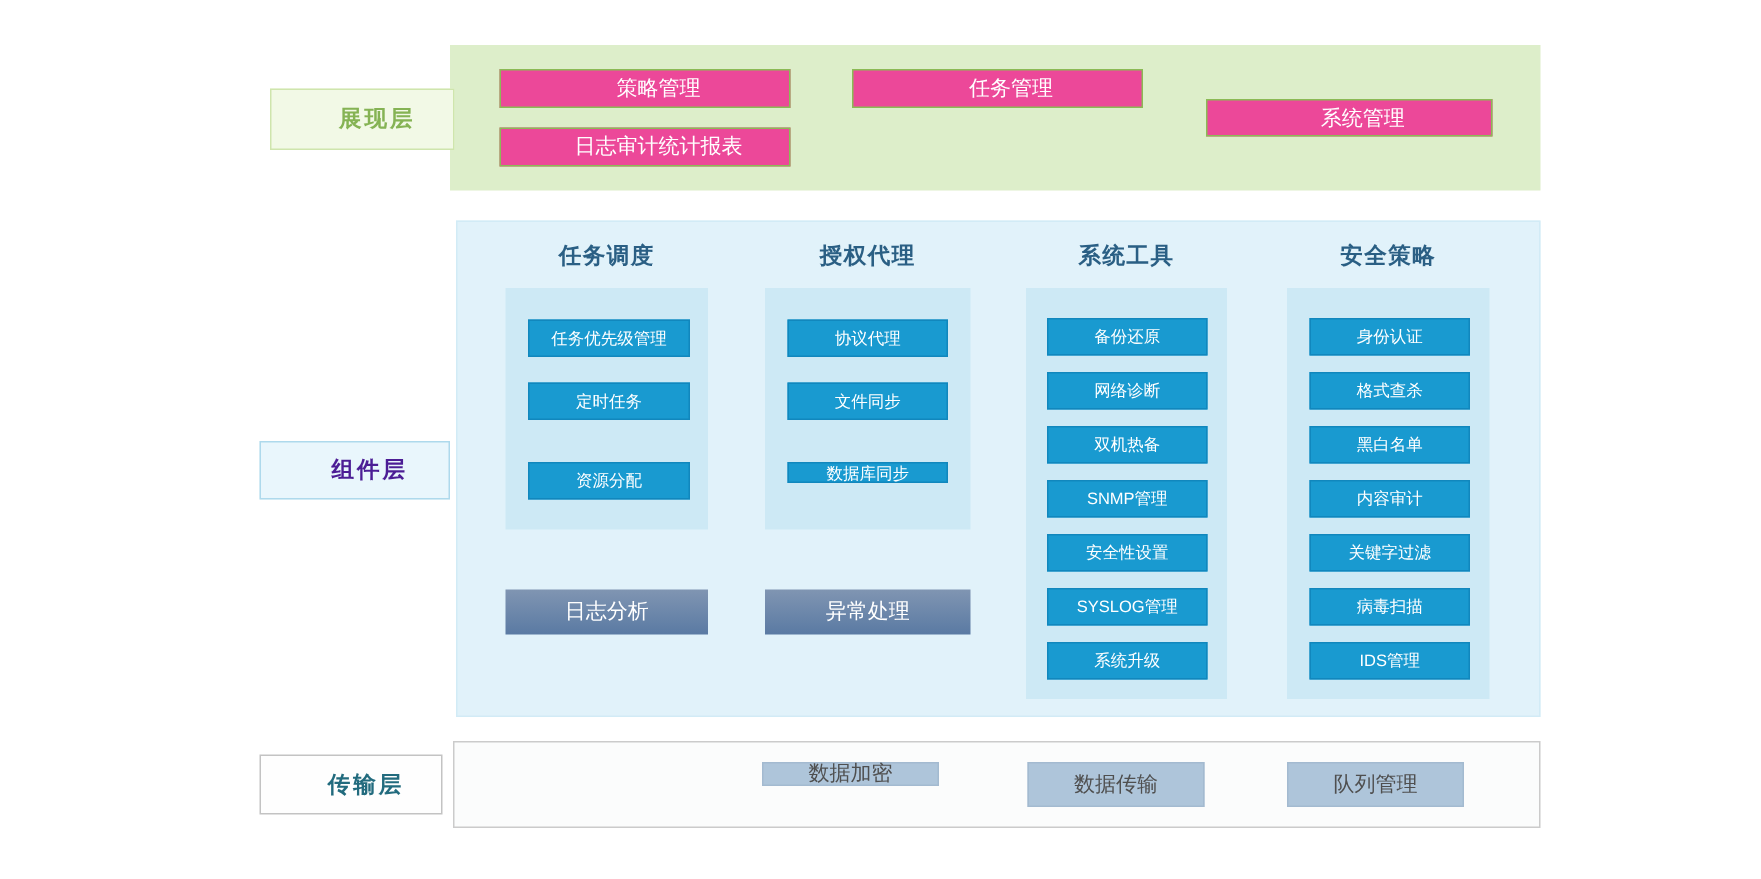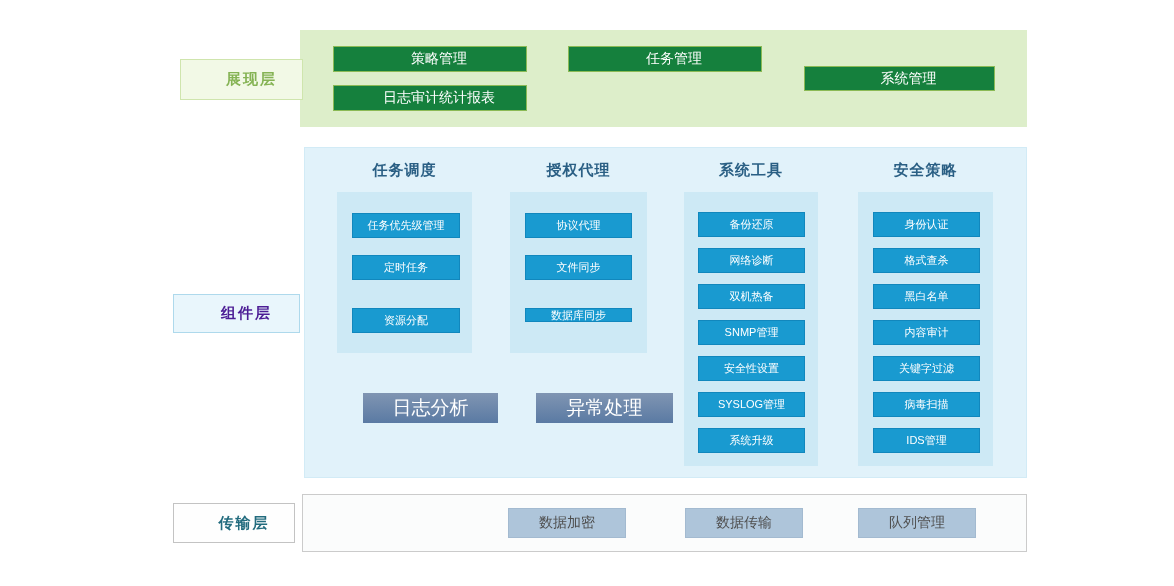--- a/index.html
+++ b/index.html
@@ -13,23 +13,23 @@
   .label-green { background:#f2f9e6; border:1px solid #cfe5ad; color:#85b354; }
   .label-blue  { background:#e9f6fc; border:1px solid #aed9ec; color:#4c1d95; }
   .label-gray  { background:#fefefe; border:1px solid #c3c3c3; color:#226b7e; }
 
   .panel-green { background:#ddeeca; }
   .panel-blue  { background:#e1f2fa; border:1px solid #d2ebf6; }
   .panel-inner { background:#cde9f5; }
   .panel-gray  { background:#fbfcfc; border:1px solid #cbcbcb; }
 
   .btn { display:flex; align-items:center; justify-content:center; white-space:nowrap; }
-  .btn-green { background:#15803d; border:1px solid #8bba55; color:#ffffff; font-size:14px;padding-left:18px; }
+  .btn-green { background:#ec4899; border:1px solid #8bba55; color:#ffffff; font-size:14px;padding-left:18px; }
   .btn-blue  { background:#199ad0; border:1px solid #1187bd; color:#ffffff; font-size:11px; }
-  .btn-dark  { background:linear-gradient(180deg,#8095b2 0%,#5a7aa3 100%); color:#ffffff; font-size:19px;margin-left:26px; }
+  .btn-dark  { background:linear-gradient(180deg,#8095b2 0%,#5a7aa3 100%); color:#ffffff; font-size:14px; }
   .btn-slate { background:#aec5da; border:1px solid #a3bad0; color:#4f4f4f; font-size:14px; }
 
   .col-header { display:flex; align-items:center; justify-content:center;
                 font-weight:bold; font-size:15px; color:#2a5f84; letter-spacing:1px; }
 </style>
 </head>
 <body>
 
 <div class="canvas">
 
@@ -80,17 +80,17 @@
   <div class="abs btn btn-blue" style="left:873px;top:392px;width:107px;height:25px">病毒扫描</div>
   <div class="abs btn btn-blue" style="left:873px;top:428px;width:107px;height:25px">IDS管理</div>
 
   <div class="abs btn btn-dark" style="left:337px;top:393px;width:135px;height:30px">日志分析</div>
   <div class="abs btn btn-dark" style="left:510px;top:393px;width:137px;height:30px">异常处理</div>
 
   <div class="abs panel-gray" style="left:302px;top:494px;width:725px;height:58px"></div>
 
   <div class="abs layer-label label-gray" style="left:173px;top:503px;width:122px;height:40px">传输层</div>
 
-  <div class="abs btn btn-slate" style="left:508px;top:508px;width:118px;height:30px">数据加密</div>
+  <div class="abs btn btn-slate" style="left:508px;top:508px;width:118px;height:16px">数据加密</div>
   <div class="abs btn btn-slate" style="left:685px;top:508px;width:118px;height:30px">数据传输</div>
   <div class="abs btn btn-slate" style="left:858px;top:508px;width:118px;height:30px">队列管理</div>
 
 </div>
 
 </body></html>

